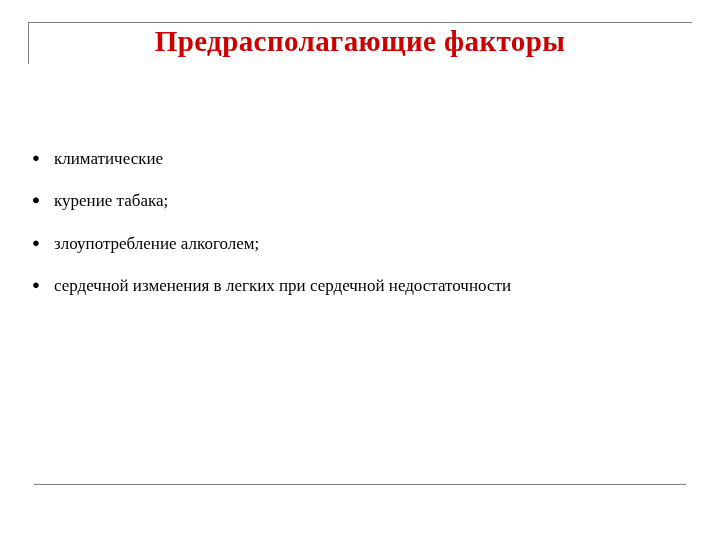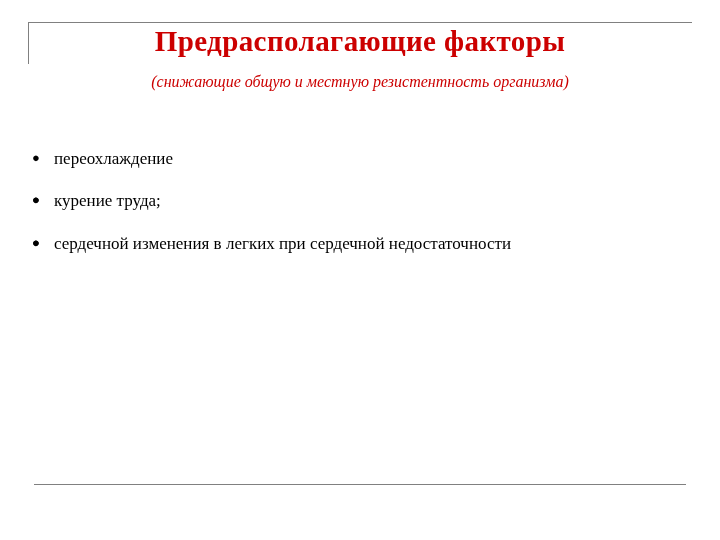--- a/index.html
+++ b/index.html
@@ -102,36 +102,36 @@
 </style>
 </head>
 <body>
 
 <div class="slide">
 
   <div class="rule-top"></div>
   <div class="rule-left"></div>
 
   <div class="title">Предрасполагающие факторы</div>
-  <div class="subtitle">(снижающие общую и местную резистентность организма)</div>
 
   <ul class="bullets">
     <li class="bullet">
       <span class="dot">●</span>
-      <span>переохлаждение</span>
+      <span>климатические</span>
     </li>
     <li class="bullet">
       <span class="dot">●</span>
     </li>
     <li class="bullet">
       <span class="dot">●</span>
-      <span>курение труда;</span>
+      <span>курение табака;</span>
     </li>
     <li class="bullet">
       <span class="dot">●</span>
+      <span>злоупотребление алкоголем;</span>
     </li>
     <li class="bullet">
       <span class="dot">●</span>
       <span>сердечной изменения в легких при сердечной недостаточности</span>
     </li>
   </ul>
 
   <div class="rule-bottom"></div>
 
 </div>

